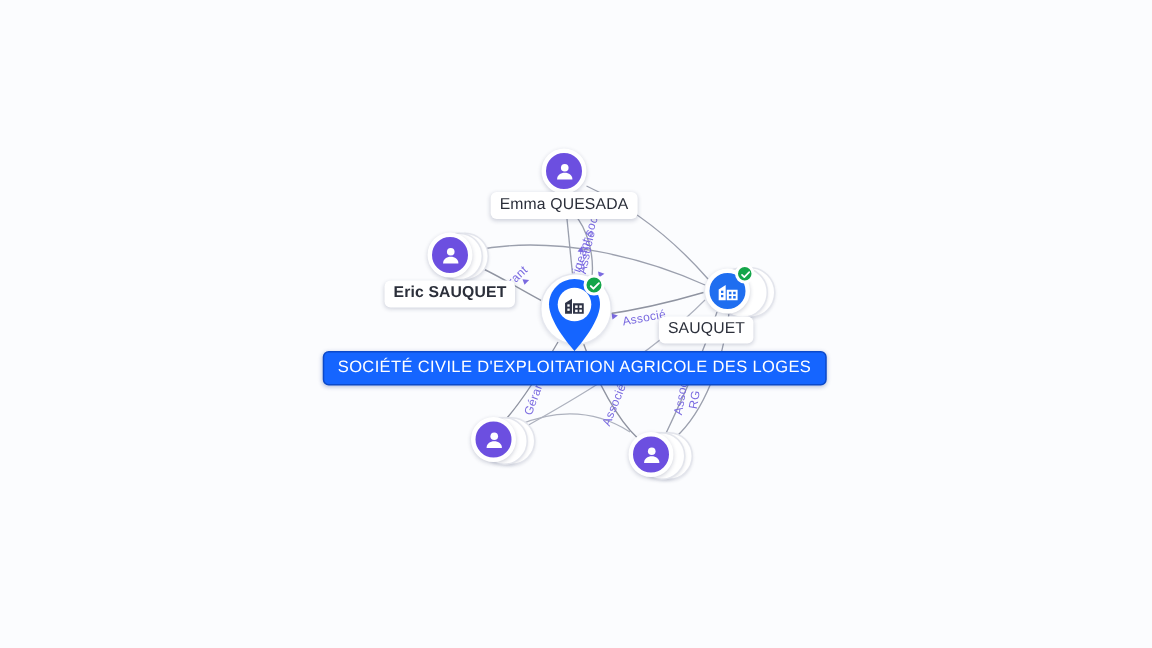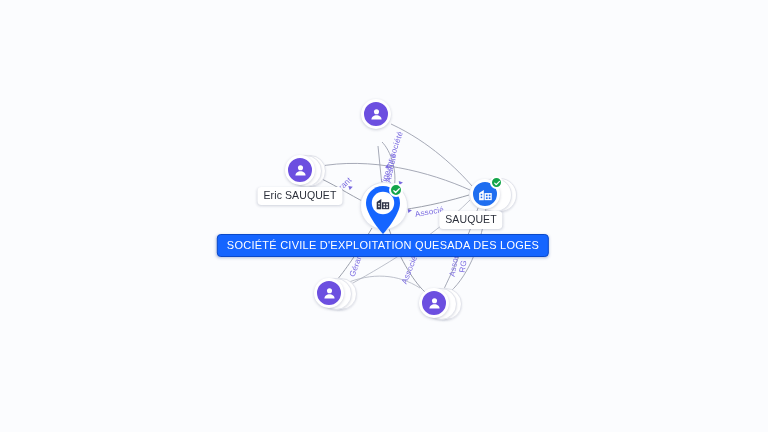--- a/index.html
+++ b/index.html
@@ -213,32 +213,33 @@
   <div class="edge-label" style="left:462px; top:268px; transform: rotate(-80deg);">RG</div>
 
   <div class="node" style="left:376px; top:114px;">
     <div class="avatar-person">
       <svg width="17" height="17" viewBox="0 0 24 24" aria-hidden="true">
         <circle cx="12" cy="8.2" r="3.6" fill="#ffffff"></circle>
         <path d="M4.8 19.2c0-3.9 3.3-6.2 7.2-6.2s7.2 2.3 7.2 6.2z" fill="#ffffff"></path>
       </svg>
     </div>
   </div>
+  <div class="node-label" style="left:376px; top:128px;">Emma QUESADA</div>
 
   <div class="node" style="left:300px; top:170px;">
     <div class="stack" style="width:30px;height:30px;left:-6px;top:-15px;"></div>
     <div class="stack" style="width:30px;height:30px;left:-10px;top:-15px;"></div>
     <div class="avatar-person">
       <svg width="17" height="17" viewBox="0 0 24 24" aria-hidden="true">
         <circle cx="12" cy="8.2" r="3.6" fill="#ffffff"></circle>
         <path d="M4.8 19.2c0-3.9 3.3-6.2 7.2-6.2s7.2 2.3 7.2 6.2z" fill="#ffffff"></path>
       </svg>
     </div>
   </div>
-  <div class="node-label" style="left:300px; top:187px;">Eric SAUQUET</div>
+  <div class="node-label" style="left:300px; top:187px;font-weight:bold;">Eric SAUQUET</div>
 
   <div class="node" style="left:485px; top:194px;">
     <div class="stack" style="width:32px;height:32px;left:-2px;top:-16px;"></div>
     <div class="stack" style="width:32px;height:32px;left:-7px;top:-16px;"></div>
     <div class="avatar-company">
       <svg width="17" height="17" viewBox="0 0 24 24" aria-hidden="true">
         <path d="M3 20V9.8l6.6-4.2V20z" fill="#ffffff"></path>
         <path d="M10.6 20V10h10.2v10z" fill="#ffffff"></path>
         <rect x="12.6" y="12" width="2.4" height="2.4" fill="#1f6ef0"></rect>
         <rect x="16.6" y="12" width="2.4" height="2.4" fill="#1f6ef0"></rect>
@@ -296,15 +297,15 @@
         </g>
       </svg>
       <div class="check-badge" style="width:14px;height:14px;left:32px;top:1px;">
         <svg width="9" height="9" viewBox="0 0 24 24" aria-hidden="true">
           <path d="M5 12.6l4.6 4.6L19.4 7.4" fill="none" stroke="#ffffff" stroke-width="3.4" stroke-linecap="round" stroke-linejoin="round"></path>
         </svg>
       </div>
     </div>
   </div>
 
-  <div class="main-label" style="left:383px; top:234px;">SOCIÉTÉ CIVILE D'EXPLOITATION QUESADA DES LOGES</div>
+  <div class="main-label" style="left:383px; top:234px;">SOCIÉTÉ CIVILE D'EXPLOITATION AGRICOLE DES LOGES</div>
 
 </div>
 
 </body></html>

